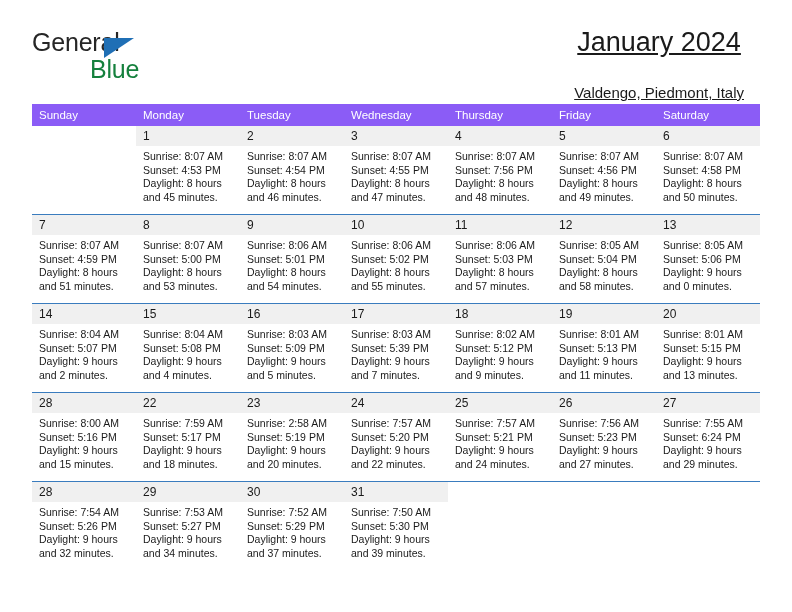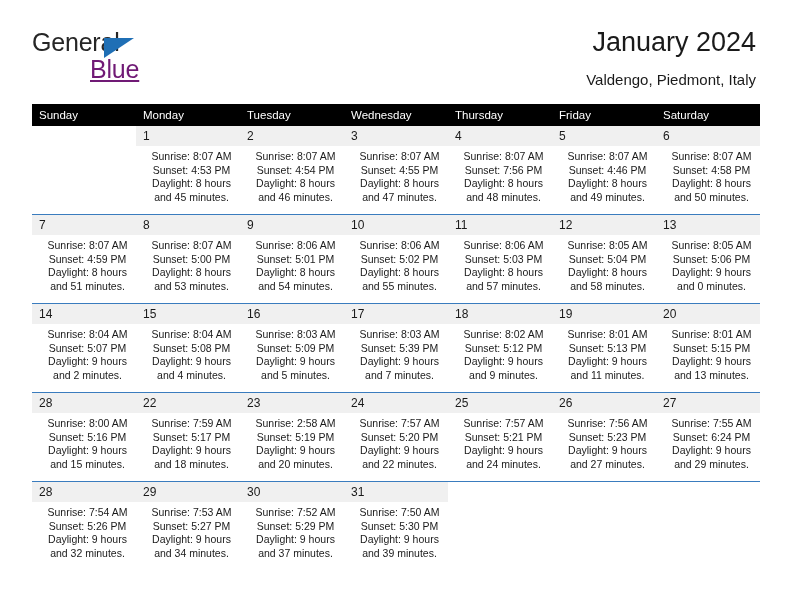--- a/index.html
+++ b/index.html
@@ -53,55 +53,55 @@
     height: 0;
     border-left: 30px solid #1f6fb5;
     border-bottom: 20px solid transparent;
   }
   .logo-blue {
     position: absolute;
     left: 58px;
     top: 27px;
     font-size: 25px;
     letter-spacing: -0.2px;
-    color: #701a75;
+    color: #15803d;
     font-family: "Liberation Sans", sans-serif;
-    text-decoration: underline;
   }
 
   .title-block {
     position: absolute;
-    right: 4px;
+    right: 16px;
     top: -2px;
-    text-align: right;
+    text-align: center;
+    text-decoration: underline;
   }
   .cal-title {
     font-size: 27px;
     color: #1a1a1a;
     line-height: 1.25;
     white-space: nowrap;
   }
   .cal-subtitle {
     font-size: 15px;
     color: #1a1a1a;
-    margin-top: 11px;
+    margin-top: 24px;
     white-space: nowrap;
   }
 
   
   .calendar {
     position: absolute;
     left: 32px;
     top: 104px;
     width: 728px;
     border-collapse: collapse;
     table-layout: fixed;
   }
   .calendar th {
-    background: #000000;
+    background: #8b5cf6;
     color: #ffffff;
     font-weight: normal;
     font-size: 11.5px;
     text-align: left;
     padding: 5px 0 5px 7px;
     height: 12px;
     border: none;
   }
   .calendar td {
     vertical-align: top;
@@ -133,21 +133,20 @@
     line-height: 14px;
   }
   .daycell.empty .daynum {
     background: #ffffff;
   }
   .details {
     padding: 4px 0 0 7px;
     font-size: 10.5px;
     line-height: 13.6px;
     color: #1a1a1a;
-    text-align: center;
   }
   .details div {
     white-space: nowrap;
   }
 </style>
 </head>
 <body>
 
 <div class="page">
 
@@ -233,21 +232,21 @@
                 <div>Daylight: 8 hours</div>
                 <div>and 48 minutes.</div>
               </div>
             </div>
           </td>
           <td>
             <div class="daycell">
               <div class="daynum">5</div>
               <div class="details">
                 <div>Sunrise: 8:07 AM</div>
-                <div>Sunset: 4:46 PM</div>
+                <div>Sunset: 4:56 PM</div>
                 <div>Daylight: 8 hours</div>
                 <div>and 49 minutes.</div>
               </div>
             </div>
           </td>
           <td>
             <div class="daycell">
               <div class="daynum">6</div>
               <div class="details">
                 <div>Sunrise: 8:07 AM</div>

